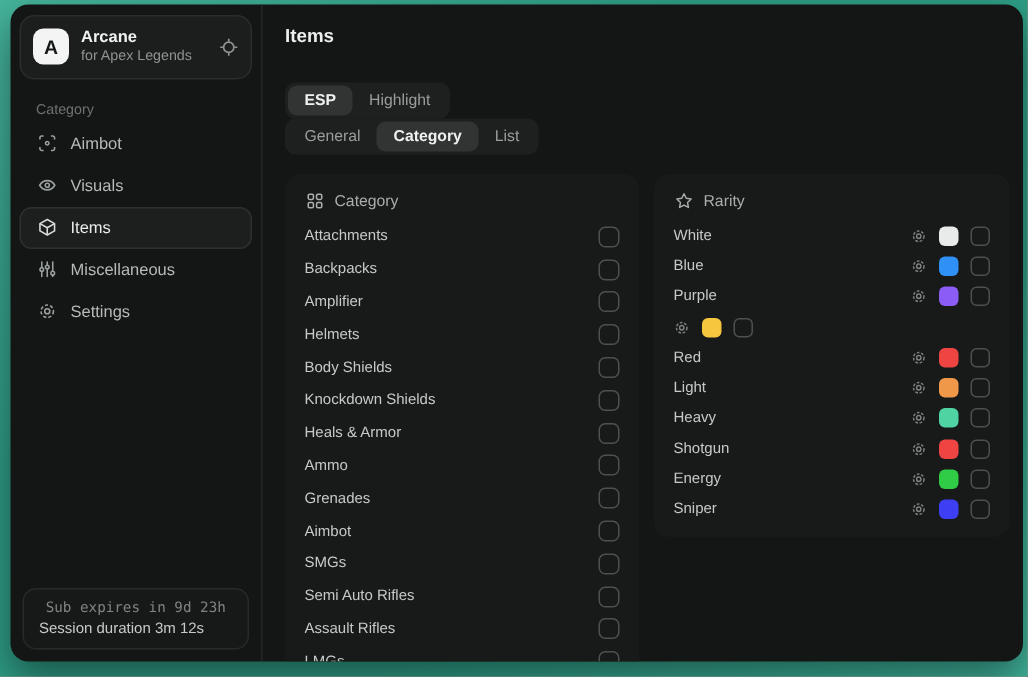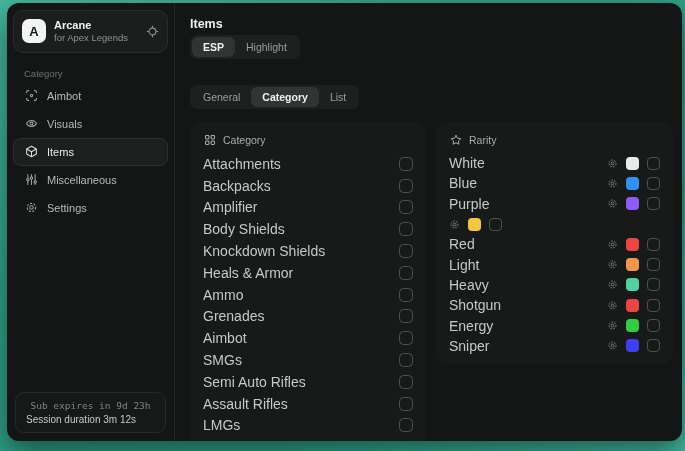--- a/index.html
+++ b/index.html
@@ -40,34 +40,34 @@
   .nav-item.selected .icon { color:#d7dad8; }
   .sidebar-footer {
     margin:auto 8px 8px; border:1px solid #272a29; background:#171919; border-radius:9px; padding:7px 10px;
   }
   .footer-line1 { font-family:"DejaVu Sans Mono", monospace; font-size:9.5px; color:#7f8482; white-space:nowrap;text-align:center; }
   .footer-line2 { font-size:10px; color:#c7cac8; margin-top:3px; white-space:nowrap; }
   
   .main { flex:1; padding:10px 16px 0 15px; display:flex; flex-direction:column; overflow:hidden; }
   .main-title { font-size:12.5px; font-weight:bold; color:#edefee; margin-top:4px; }
   .seg { display:inline-flex; align-self:flex-start; background:#1e201f; border-radius:7px; padding:2px; }
-  .seg.mode { margin-top:4px;justify-content:flex-end; }
-  .seg.view { margin-top:26px; }
+  .seg.mode { margin-top:24px;justify-content:flex-end; }
+  .seg.view { margin-top:0; }
   .seg-item { font-size:10.5px; color:#999e9b; padding:4px 11px; border-radius:6px; cursor:pointer; white-space:nowrap; }
   .seg-item.selected { background:#313433; color:#eff1f0; font-weight:bold; }
   .panels { display:flex; gap:10px; margin-top:13px; align-items:flex-start; flex:1; min-height:0; }
   .panel { background:#181a1a; border-radius:10px; padding:10px 13px 8px; }
   .panel-cat { width:236px; height:346px; flex:none; }
   .panel-rar { width:237px; flex:none; }
   .panel-head { display:flex; align-items:center; gap:7px; color:#a9adab; font-size:10.5px; padding:2px 1px 7px; }
   .panel-head .icon { color:#a9adab; }
   .row { display:flex; align-items:center; }
   .cat-row { height:21.8px; }
   .rar-row { height:20.3px; }
-  .row-label { font-size:14px; color:#c6c9c7; flex:1; white-space:nowrap; overflow:hidden; }
+  .row-label { font-size:10px; color:#c6c9c7; flex:1; white-space:nowrap; overflow:hidden; }
   .checkbox { width:14px; height:14px; border:1.5px solid #4c514f; border-radius:4.5px; flex:none; cursor:pointer; }
   .checkbox.small { width:13px; height:13px; border-radius:4px; }
   .gear-btn { color:#7e8381; margin-right:8px; cursor:pointer; }
   .swatch { width:13px; height:13px; border-radius:4px; margin-right:8px; flex:none; cursor:pointer; }
 </style>
 </head>
 <body>
 
 <div class="window">
 
@@ -182,20 +182,24 @@
   <div class="row cat-row">
     <span class="row-label">Backpacks</span>
     <div class="checkbox"></div>
   </div>
 
   <div class="row cat-row">
     <span class="row-label">Amplifier</span>
     <div class="checkbox"></div>
   </div>
 
+  <div class="row cat-row">
+    <span class="row-label">Helmets</span>
+    <div class="checkbox"></div>
+  </div>
 
   <div class="row cat-row">
     <span class="row-label">Body Shields</span>
     <div class="checkbox"></div>
   </div>
 
   <div class="row cat-row">
     <span class="row-label">Knockdown Shields</span>
     <div class="checkbox"></div>
   </div>

